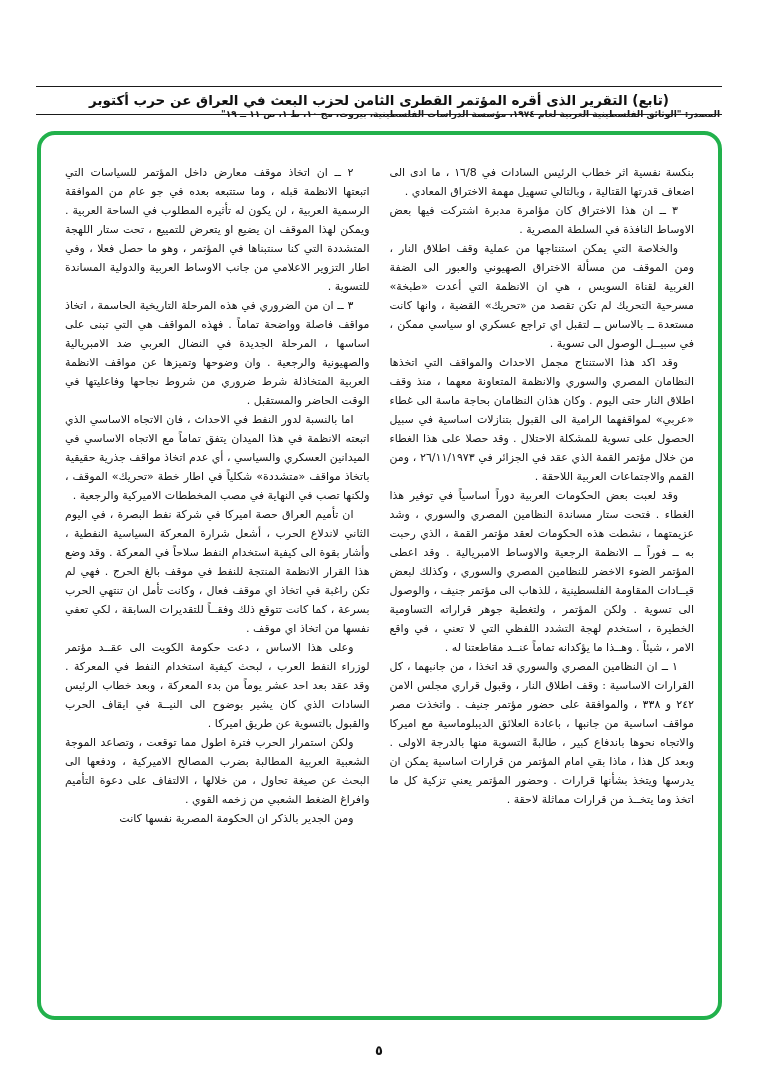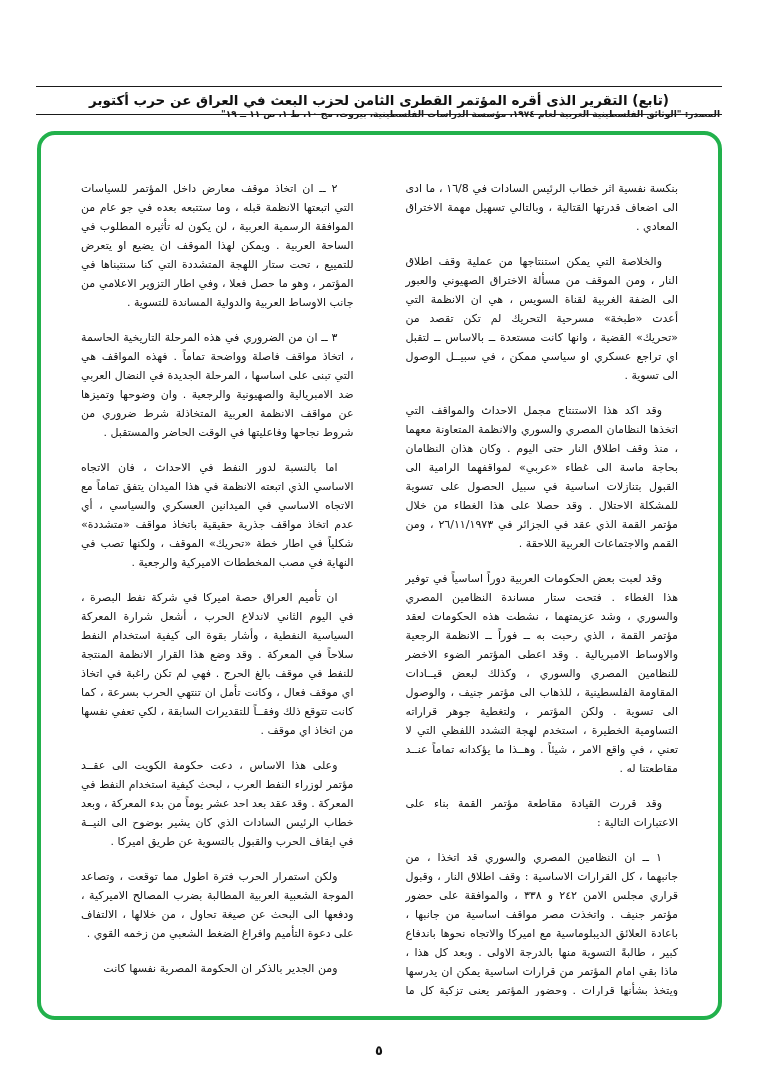--- a/index.html
+++ b/index.html
@@ -55,21 +55,21 @@
     overflow: hidden;
   }
   .col {
     flex: 1 1 0;
     font-size: 11px;
     line-height: 19px;
     text-align: justify;
     color: #141414;
     overflow: hidden;
   }
-  .col p { text-indent: 16px; margin: 16px; }
+  .col p { text-indent: 16px; margin: 0; }
   .col p.cont { text-indent: 0; }
   .page-num {
     position: absolute; bottom: 20px; left: 0; right: 0;
     text-align: center;
     font-size: 13px;
     font-weight: bold;
     color: #111;
   }
 </style>
 </head>
@@ -81,24 +81,24 @@
     <div class="title">(تابع) التقرير الذي أقره المؤتمر القطري الثامن لحزب البعث في العراق عن حرب أكتوبر</div>
   </div>
 
   <div class="source">المصدر: "الوثائق الفلسطينية العربية لعام ١٩٧٤، مؤسسة الدراسات الفلسطينية، بيروت، مج ١٠، ط ١، ص ١١ ــ ١٩"</div>
 
   <div class="content-frame" style="border-color: rgb(34, 177, 76);">
     <div class="cols">
 
       <div class="col">
         <p class="cont">بنكسة نفسية اثر خطاب الرئيس السادات في ١٦/8 ، ما ادى الى اضعاف قدرتها القتالية ، وبالتالي تسهيل مهمة الاختراق المعادي .</p>
+        <p>٣ ــ ان هذا الاختراق كان مؤامرة مدبرة اشتركت فيها بعض الاوساط النافذة في السلطة المصرية .</p>
         <p>والخلاصة التي يمكن استنتاجها من عملية وقف اطلاق النار ، ومن الموقف من مسألة الاختراق الصهيوني والعبور الى الضفة الغربية لقناة السويس ، هي ان الانظمة التي أعدت «طبخة» مسرحية التحريك لم تكن تقصد من «تحريك» القضية ، وانها كانت مستعدة ــ بالاساس ــ لتقبل اي تراجع عسكري او سياسي ممكن ، في سبيــل الوصول الى تسوية .</p>
         <p>وقد اكد هذا الاستنتاج مجمل الاحداث والمواقف التي اتخذها النظامان المصري والسوري والانظمة المتعاونة معهما ، منذ وقف اطلاق النار حتى اليوم . وكان هذان النظامان بحاجة ماسة الى غطاء «عربي» لمواقفهما الرامية الى القبول بتنازلات اساسية في سبيل الحصول على تسوية للمشكلة الاحتلال . وقد حصلا على هذا الغطاء من خلال مؤتمر القمة الذي عقد في الجزائر في ٢٦/١١/١٩٧٣ ، ومن القمم والاجتماعات العربية اللاحقة .</p>
         <p>وقد لعبت بعض الحكومات العربية دوراً اساسياً في توفير هذا الغطاء . فتحت ستار مساندة النظامين المصري والسوري ، وشد عزيمتهما ، نشطت هذه الحكومات لعقد مؤتمر القمة ، الذي رحبت به ــ فوراً ــ الانظمة الرجعية والاوساط الامبريالية . وقد اعطى المؤتمر الضوء الاخضر للنظامين المصري والسوري ، وكذلك لبعض قيــادات المقاومة الفلسطينية ، للذهاب الى مؤتمر جنيف ، والوصول الى تسوية . ولكن المؤتمر ، ولتغطية جوهر قراراته التساومية الخطيرة ، استخدم لهجة التشدد اللفظي التي لا تعني ، في واقع الامر ، شيئاً . وهــذا ما يؤكدانه تماماً عنــد مقاطعتنا له .</p>
-        <p>وقد قررت القيادة مقاطعة مؤتمر القمة بناء على الاعتبارات التالية :</p>
         <p>١ ــ ان النظامين المصري والسوري قد اتخذا ، من جانبهما ، كل القرارات الاساسية : وقف اطلاق النار ، وقبول قراري مجلس الامن ٢٤٢ و ٣٣٨ ، والموافقة على حضور مؤتمر جنيف . واتخذت مصر مواقف اساسية من جانبها ، باعادة العلائق الديبلوماسية مع اميركا والاتجاه نحوها باندفاع كبير ، طالبةً التسوية منها بالدرجة الاولى . وبعد كل هذا ، ماذا بقي امام المؤتمر من قرارات اساسية يمكن ان يدرسها ويتخذ بشأنها قرارات . وحضور المؤتمر يعني تزكية كل ما اتخذ وما يتخــذ من قرارات مماثلة لاحقة .</p>
       </div>
 
       <div class="col">
         <p>٢ ــ ان اتخاذ موقف معارض داخل المؤتمر للسياسات التي اتبعتها الانظمة قبله ، وما ستتبعه بعده في جو عام من الموافقة الرسمية العربية ، لن يكون له تأثيره المطلوب في الساحة العربية . ويمكن لهذا الموقف ان يضيع او يتعرض للتمييع ، تحت ستار اللهجة المتشددة التي كنا سنتبناها في المؤتمر ، وهو ما حصل فعلا ، وفي اطار التزوير الاعلامي من جانب الاوساط العربية والدولية المساندة للتسوية .</p>
         <p>٣ ــ ان من الضروري في هذه المرحلة التاريخية الحاسمة ، اتخاذ مواقف فاصلة وواضحة تماماً . فهذه المواقف هي التي تبنى على اساسها ، المرحلة الجديدة في النضال العربي ضد الامبريالية والصهيونية والرجعية . وان وضوحها وتميزها عن مواقف الانظمة العربية المتخاذلة شرط ضروري من شروط نجاحها وفاعليتها في الوقت الحاضر والمستقبل .</p>
         <p>اما بالنسبة لدور النفط في الاحداث ، فان الاتجاه الاساسي الذي اتبعته الانظمة في هذا الميدان يتفق تماماً مع الاتجاه الاساسي في الميدانين العسكري والسياسي ، أي عدم اتخاذ مواقف جذرية حقيقية باتخاذ مواقف «متشددة» شكلياً في اطار خطة «تحريك» الموقف ، ولكنها تصب في النهاية في مصب المخططات الاميركية والرجعية .</p>
         <p>ان تأميم العراق حصة اميركا في شركة نفط البصرة ، في اليوم الثاني لاندلاع الحرب ، أشعل شرارة المعركة السياسية النفطية ، وأشار بقوة الى كيفية استخدام النفط سلاحاً في المعركة . وقد وضع هذا القرار الانظمة المنتجة للنفط في موقف بالغ الحرج . فهي لم تكن راغبة في اتخاذ اي موقف فعال ، وكانت تأمل ان تنتهي الحرب بسرعة ، كما كانت تتوقع ذلك وفقــاً للتقديرات السابقة ، لكي تعفي نفسها من اتخاذ اي موقف .</p>
         <p>وعلى هذا الاساس ، دعت حكومة الكويت الى عقــد مؤتمر لوزراء النفط العرب ، لبحث كيفية استخدام النفط في المعركة . وقد عقد بعد احد عشر يوماً من بدء المعركة ، وبعد خطاب الرئيس السادات الذي كان يشير بوضوح الى النيــة في ايقاف الحرب والقبول بالتسوية عن طريق اميركا .</p>
         <p>ولكن استمرار الحرب فترة اطول مما توقعت ، وتصاعد الموجة الشعبية العربية المطالبة بضرب المصالح الاميركية ، ودفعها الى البحث عن صيغة تحاول ، من خلالها ، الالتفاف على دعوة التأميم وافراغ الضغط الشعبي من زخمه القوي .</p>

